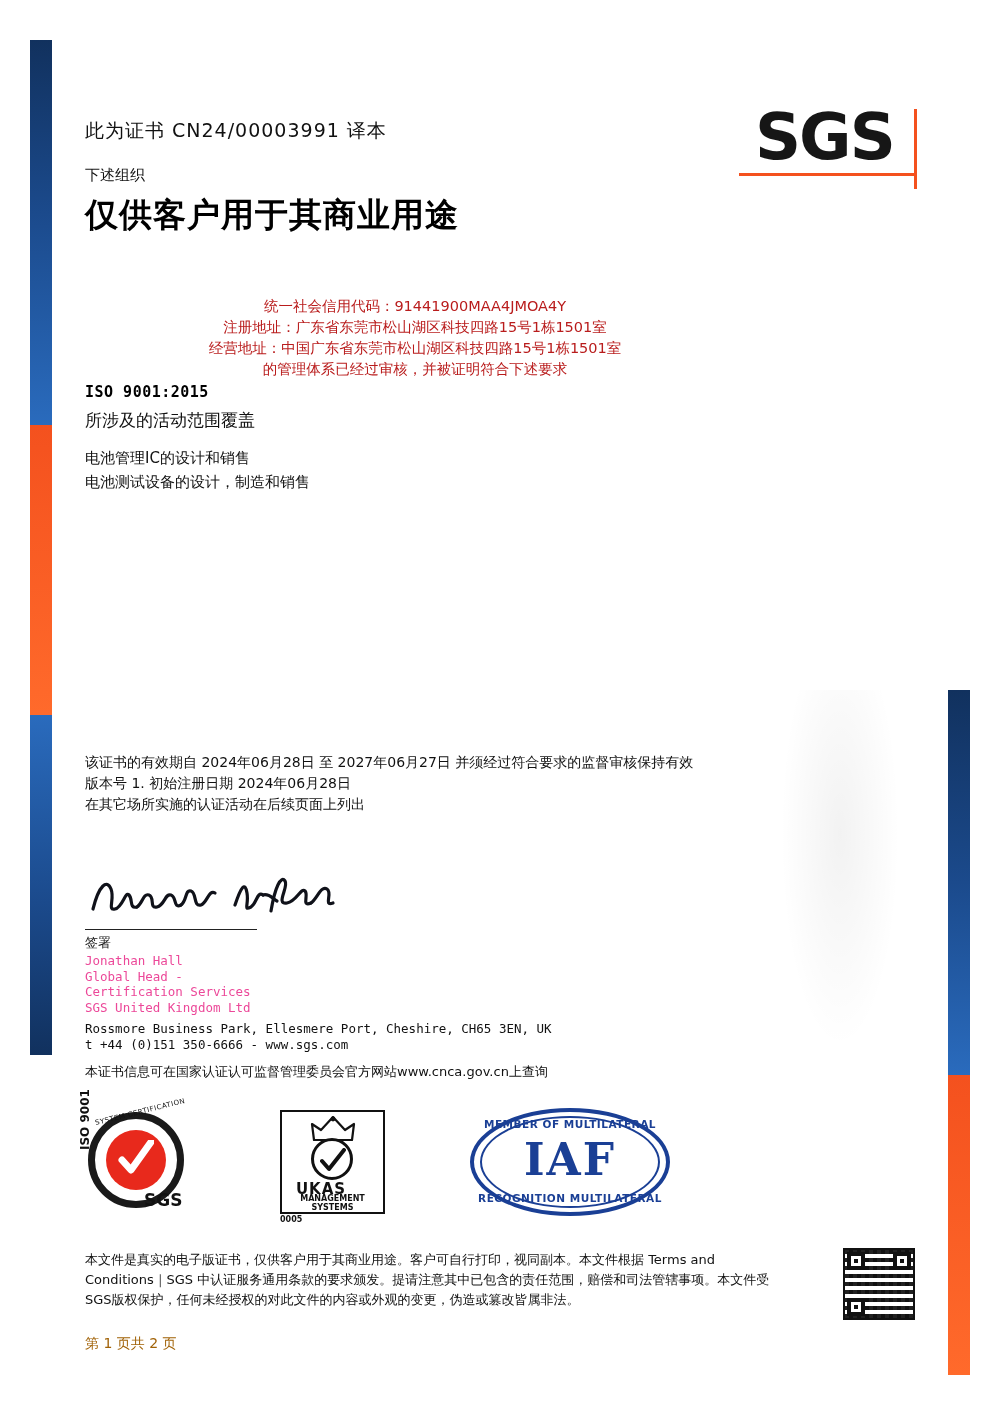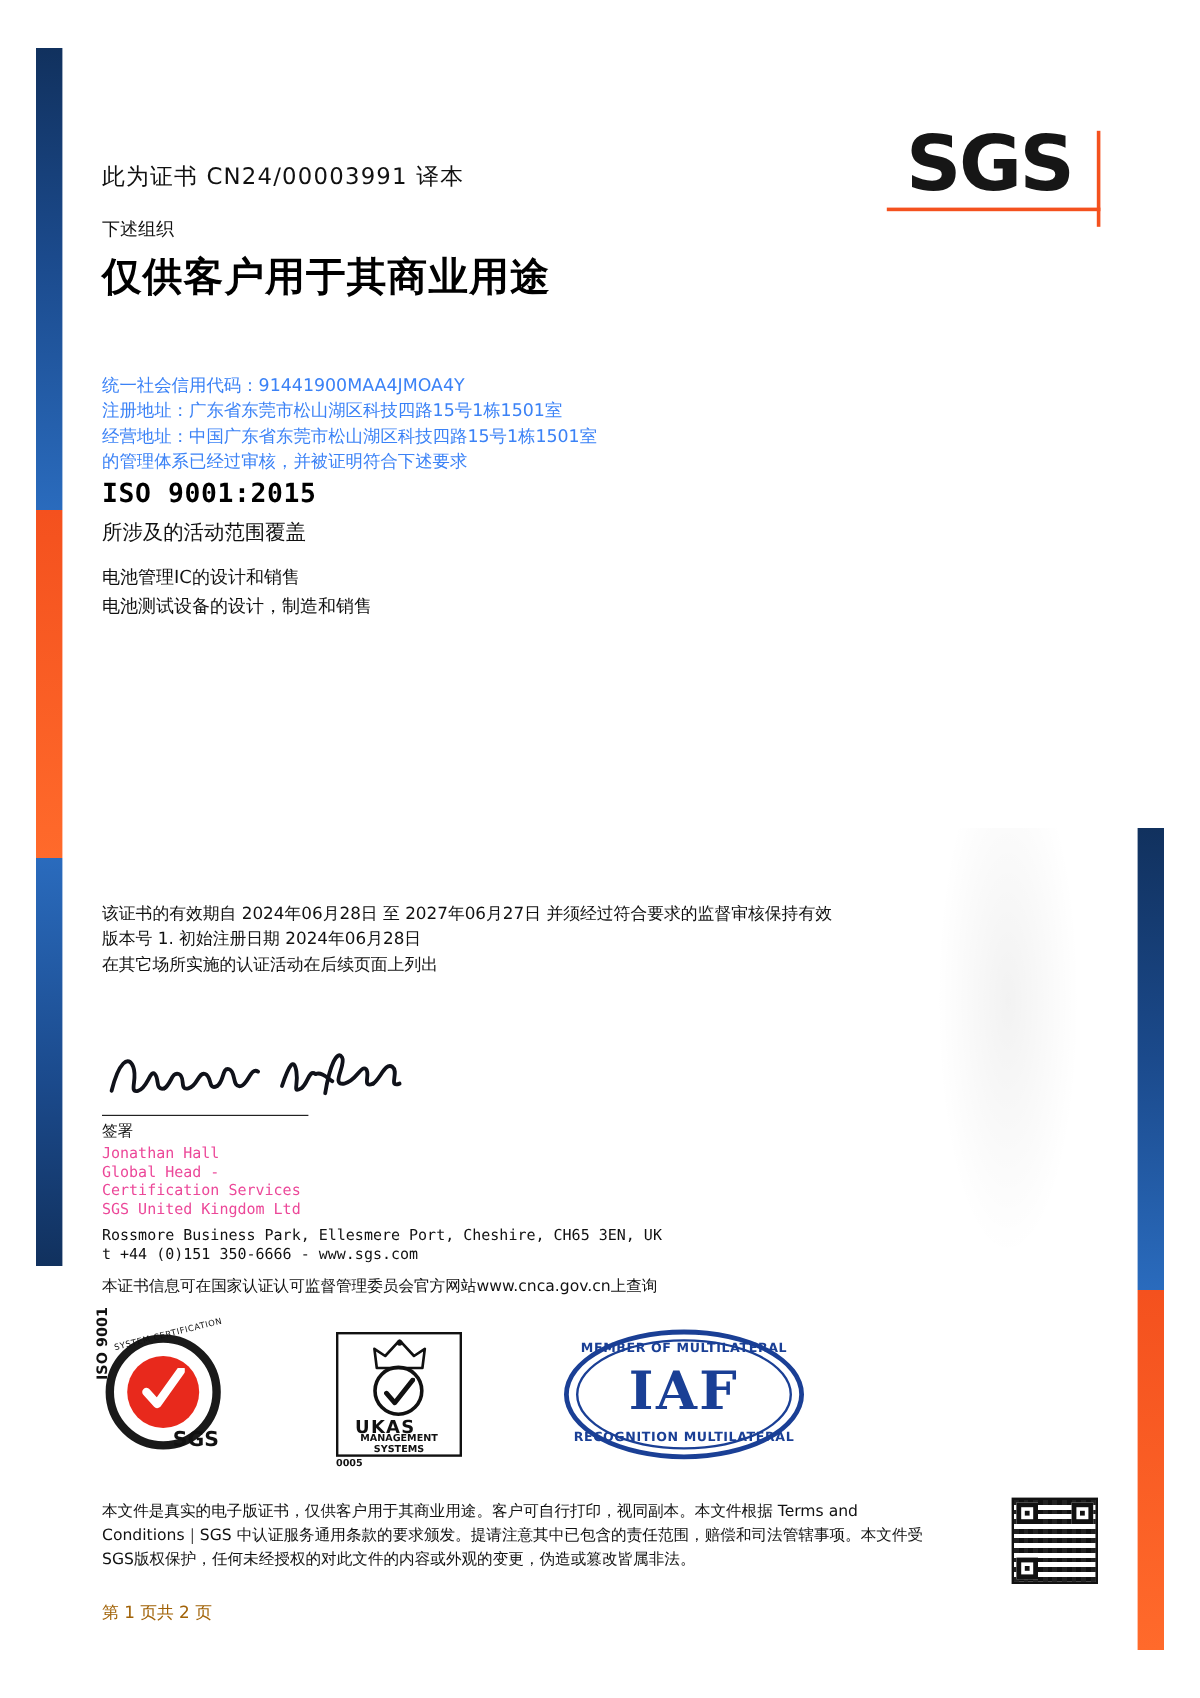--- a/index.html
+++ b/index.html
@@ -91,21 +91,21 @@
     top: 4px;
     width: 3px;
     height: 80px;
     background: #f4511e;
   }
 
   
   .content {
     position: absolute;
     left: 85px;
-    top: 134px;
+    top: 118px;
     width: 660px;
   }
   .line-title {
     font-family: "DejaVu Sans", sans-serif;
     font-size: 19px;
     color: #111;
     letter-spacing: 1px;
     margin-bottom: 22px;
   }
   .line-sub {
@@ -118,27 +118,28 @@
     font-family: "DejaVu Sans", sans-serif;
     font-weight: bold;
     font-size: 33px;
     color: #000;
     letter-spacing: 1px;
     margin-bottom: 58px;
   }
   .detail {
     font-family: "DejaVu Sans", sans-serif;
     font-size: 14.5px;
-    color: #3b82f6;
+    color: #b91c1c;
     line-height: 21px;
+    text-align: center;
   }
   .standard {
     font-family: "DejaVu Sans Mono", monospace;
     font-weight: bold;
-    font-size: 22px;
+    font-size: 15px;
     color: #000;
     letter-spacing: 0.5px;
     margin: 3px 0 8px 0;
   }
   .scope-head {
     font-family: "DejaVu Sans", sans-serif;
     font-size: 17px;
     color: #111;
     margin-bottom: 14px;
   }

